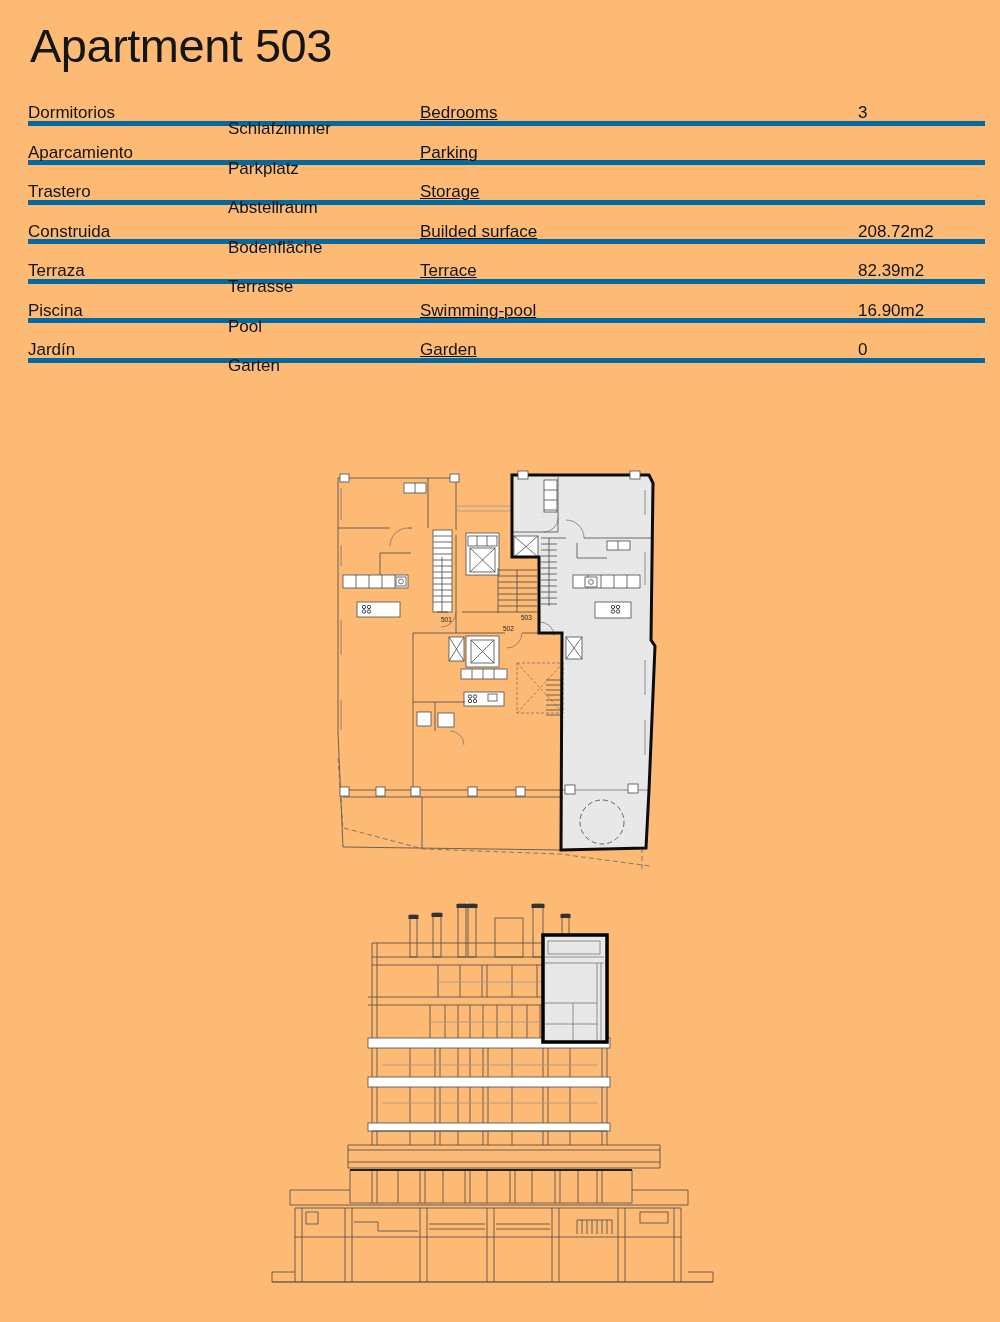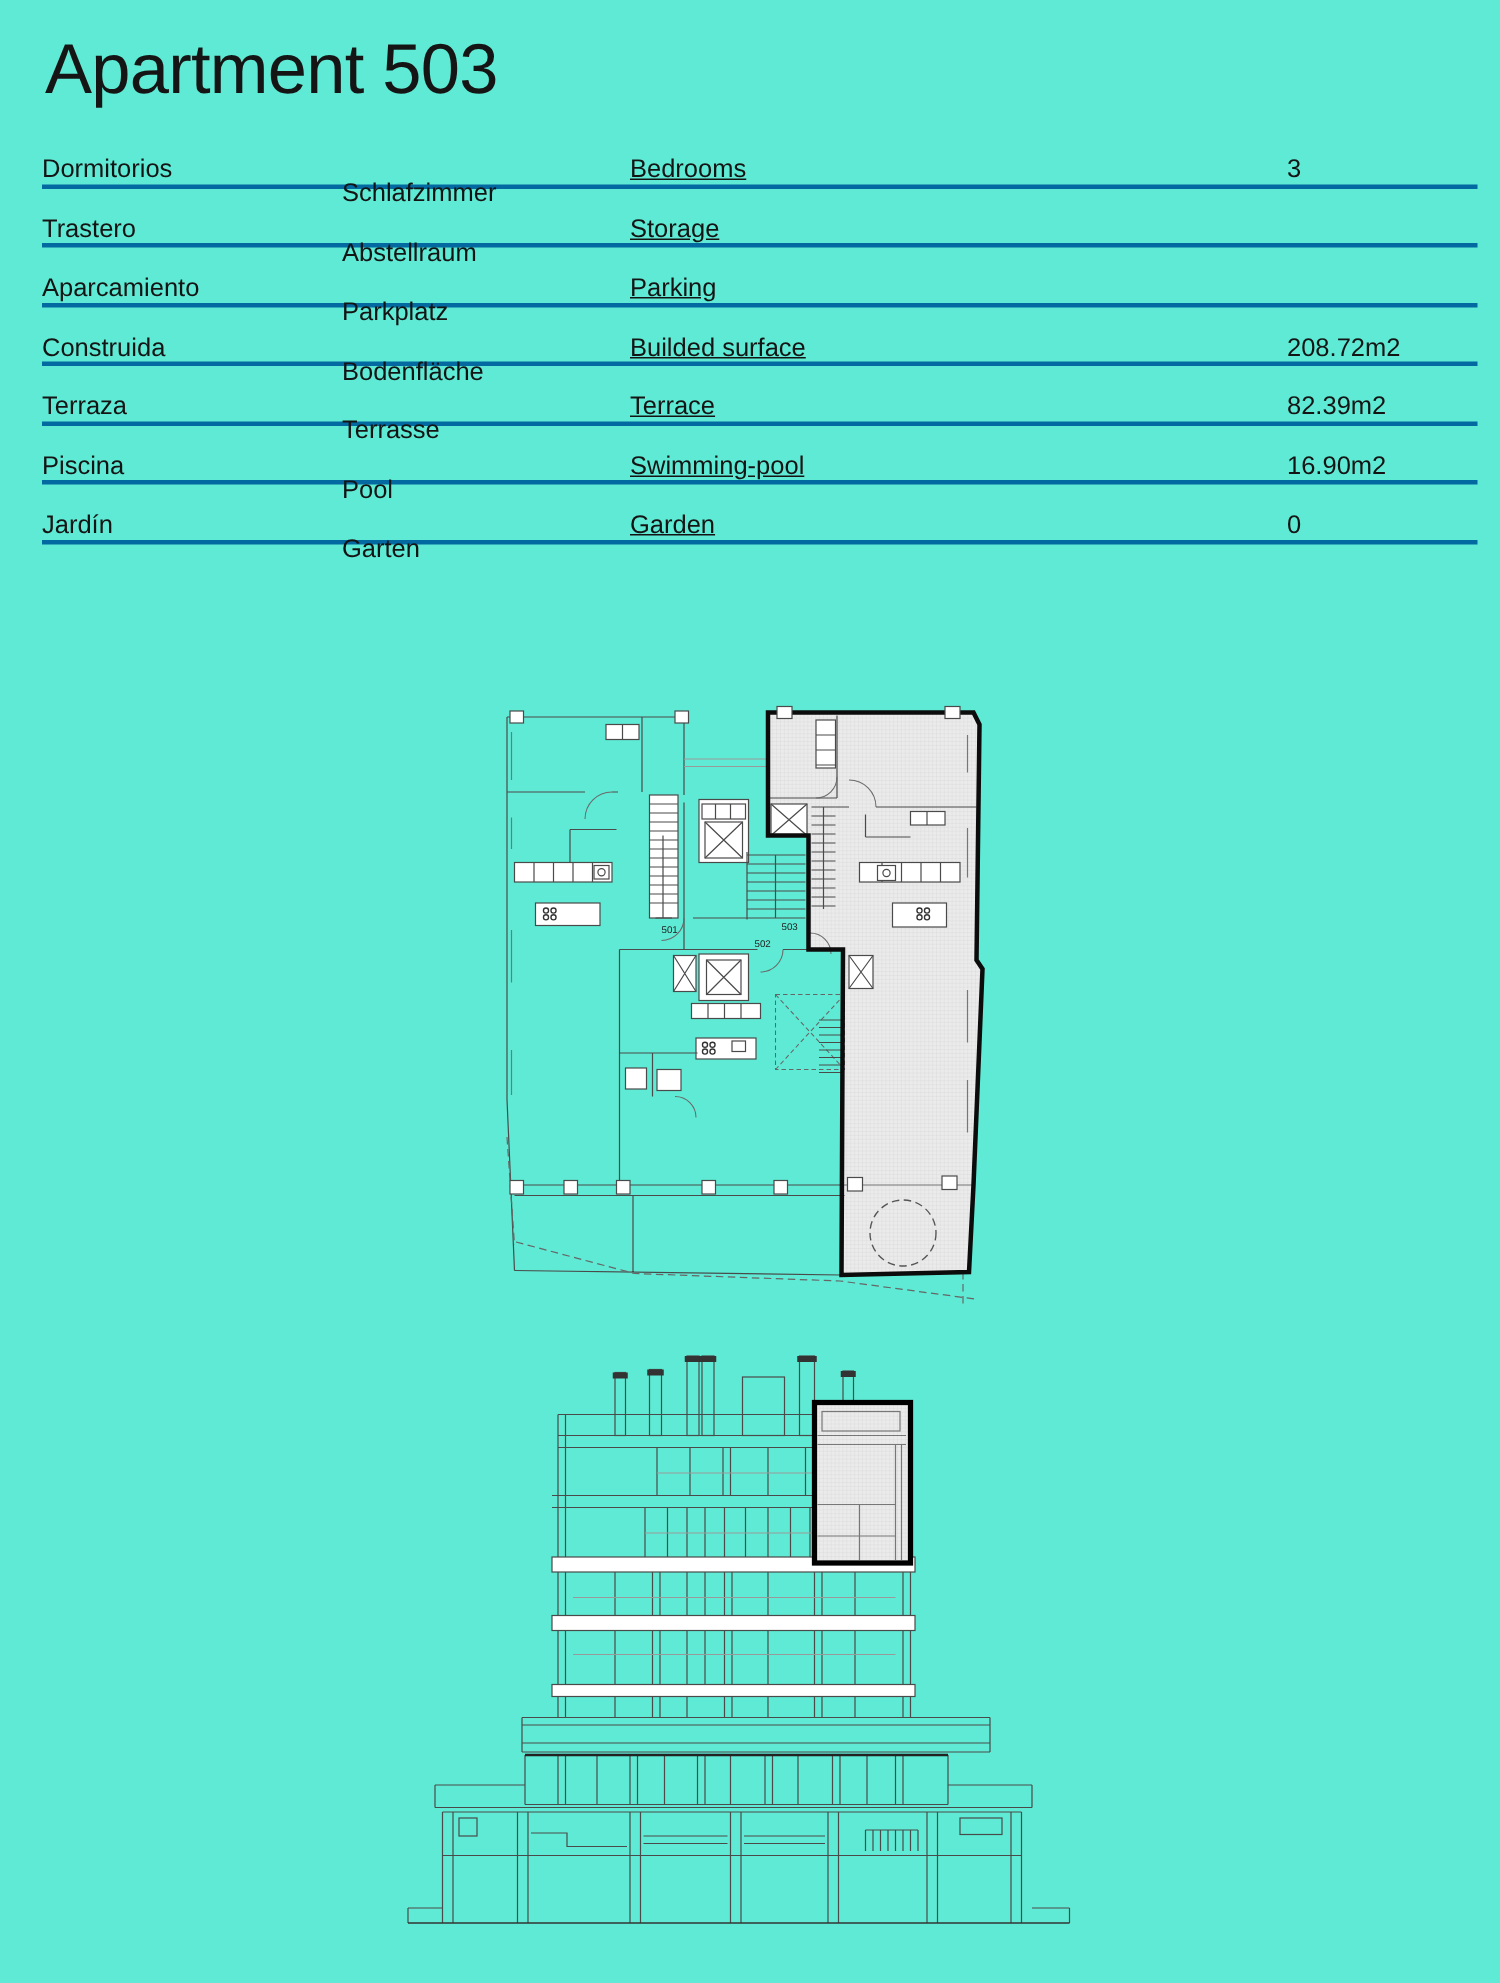--- a/index.html
+++ b/index.html
@@ -1,20 +1,20 @@
 <!DOCTYPE html>
 <html><head>
 <meta charset="utf-8">
 <style>
   html,body{margin:0;padding:0;background:#ffffff;}
   body{font-family:"Liberation Sans","DejaVu Sans",sans-serif;color:#111;}
-  .page{position:relative;width:1000px;height:1322px;background:#5eead4;overflow:hidden;}
+  .page{position:relative;width:1000px;height:1322px;background:#fdba74;overflow:hidden;}
   .title{position:absolute;left:30px;top:18px;font-size:47px;letter-spacing:-0.5px;font-weight:400;color:#151515;}
   .spec-table{position:absolute;left:28px;top:86px;width:957px;}
-  .spec-row{position:relative;height:39.5px;border-bottom:3px solid #0369a1;box-sizing:border-box;}
+  .spec-row{position:relative;height:39.5px;border-bottom:5px solid #0369a1;box-sizing:border-box;}
   .spec-row span{position:absolute;top:17px;font-size:17px;color:#141414;white-space:nowrap;}
   .c1{left:0;}
   .c2{left:200px;margin-top:16px;}
   .c3{left:392px;text-decoration:underline;}
   .c4{left:830px;}
   .plan-svg{position:absolute;left:322px;top:455px;width:346px;height:420px;}
   .elev-svg{position:absolute;left:262px;top:896px;width:460px;height:392px;}
   svg text{font-family:"Liberation Sans","DejaVu Sans",sans-serif;fill:#222;}
 </style>
 </head>
@@ -25,29 +25,29 @@
   <div class="title">Apartment 503</div>
 
   <div class="spec-table">
     <div class="spec-row">
       <span class="c1">Dormitorios</span>
       <span class="c2">Schlafzimmer</span>
       <span class="c3">Bedrooms</span>
       <span class="c4">3</span>
     </div>
     <div class="spec-row">
+      <span class="c1">Aparcamiento</span>
+      <span class="c2">Parkplatz</span>
+      <span class="c3">Parking</span>
+      <span class="c4"></span>
+    </div>
+    <div class="spec-row">
       <span class="c1">Trastero</span>
       <span class="c2">Abstellraum</span>
       <span class="c3">Storage</span>
-      <span class="c4"></span>
-    </div>
-    <div class="spec-row">
-      <span class="c1">Aparcamiento</span>
-      <span class="c2">Parkplatz</span>
-      <span class="c3">Parking</span>
       <span class="c4"></span>
     </div>
     <div class="spec-row">
       <span class="c1">Construida</span>
       <span class="c2">Bodenfläche</span>
       <span class="c3">Builded surface</span>
       <span class="c4">208.72m2</span>
     </div>
     <div class="spec-row">
       <span class="c1">Terraza</span>

